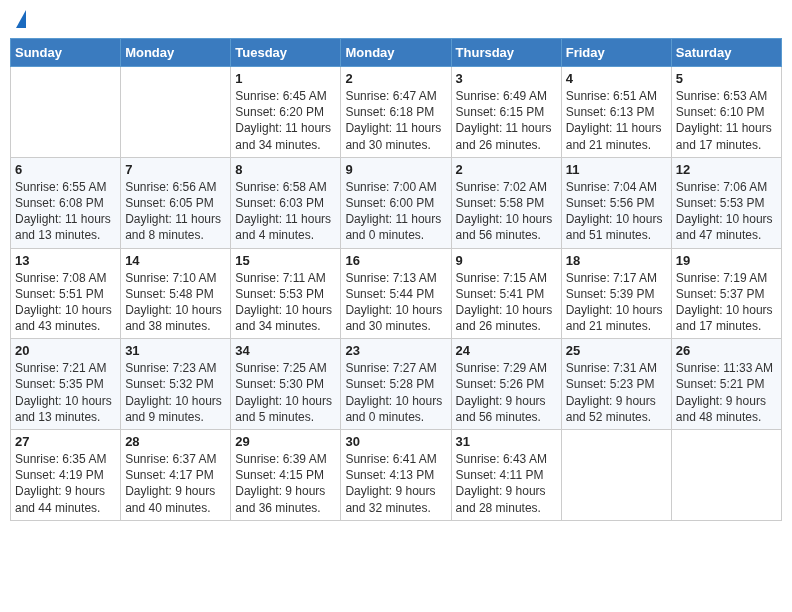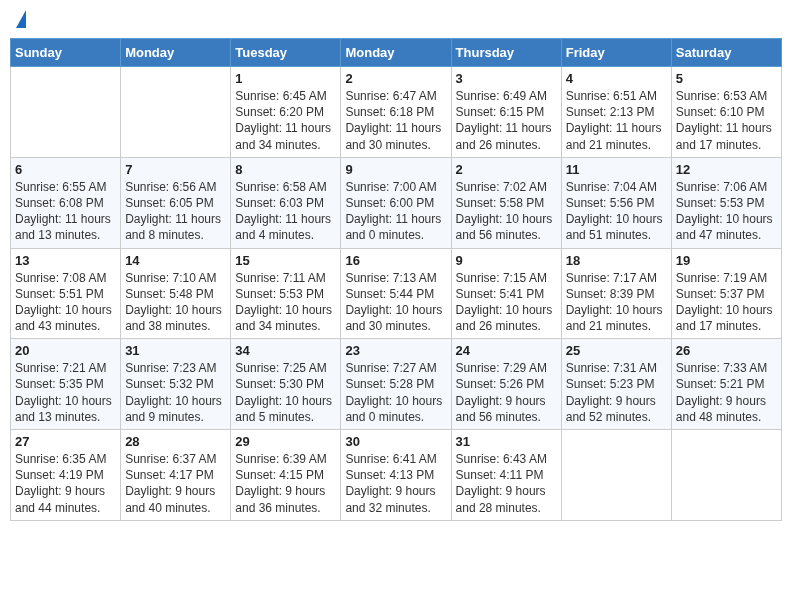--- a/index.html
+++ b/index.html
@@ -138,21 +138,21 @@
         <td>
           <span class="day-number">3</span>
           <div class="day-info">Sunrise: 6:49 AM
 Sunset: 6:15 PM
 Daylight: 11 hours
 and 26 minutes.</div>
         </td>
         <td>
           <span class="day-number">4</span>
           <div class="day-info">Sunrise: 6:51 AM
-Sunset: 2:13 PM
+Sunset: 6:13 PM
 Daylight: 11 hours
 and 21 minutes.</div>
         </td>
         <td>
           <span class="day-number">5</span>
           <div class="day-info">Sunrise: 6:53 AM
 Sunset: 6:10 PM
 Daylight: 11 hours
 and 17 minutes.</div>
         </td>
@@ -240,21 +240,21 @@
         <td>
           <span class="day-number">9</span>
           <div class="day-info">Sunrise: 7:15 AM
 Sunset: 5:41 PM
 Daylight: 10 hours
 and 26 minutes.</div>
         </td>
         <td>
           <span class="day-number">18</span>
           <div class="day-info">Sunrise: 7:17 AM
-Sunset: 8:39 PM
+Sunset: 5:39 PM
 Daylight: 10 hours
 and 21 minutes.</div>
         </td>
         <td>
           <span class="day-number">19</span>
           <div class="day-info">Sunrise: 7:19 AM
 Sunset: 5:37 PM
 Daylight: 10 hours
 and 17 minutes.</div>
         </td>
@@ -297,21 +297,21 @@
         </td>
         <td>
           <span class="day-number">25</span>
           <div class="day-info">Sunrise: 7:31 AM
 Sunset: 5:23 PM
 Daylight: 9 hours
 and 52 minutes.</div>
         </td>
         <td>
           <span class="day-number">26</span>
-          <div class="day-info">Sunrise: 7:33 AM
+          <div class="day-info">Sunrise: 11:33 AM
 Sunset: 5:21 PM
 Daylight: 9 hours
 and 48 minutes.</div>
         </td>
       </tr>
       <tr>
         <td>
           <span class="day-number">27</span>
           <div class="day-info">Sunrise: 6:35 AM
 Sunset: 4:19 PM

